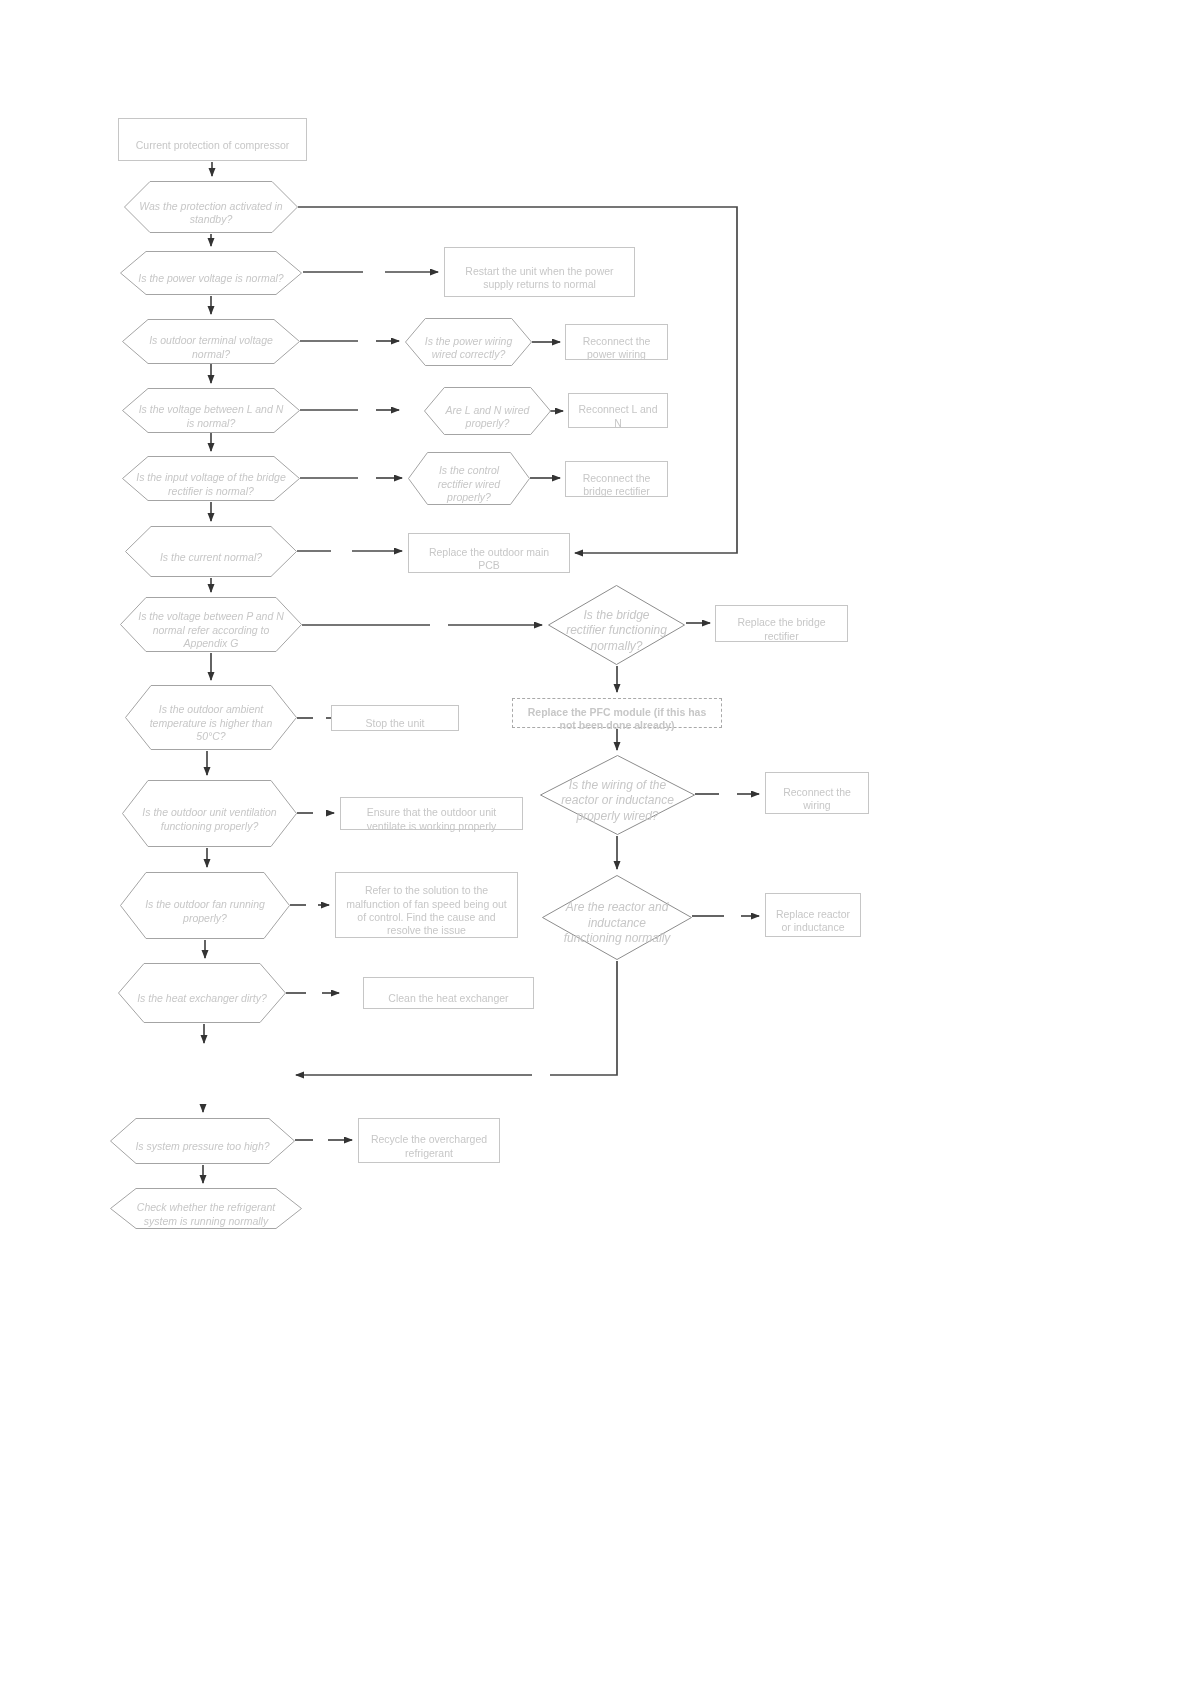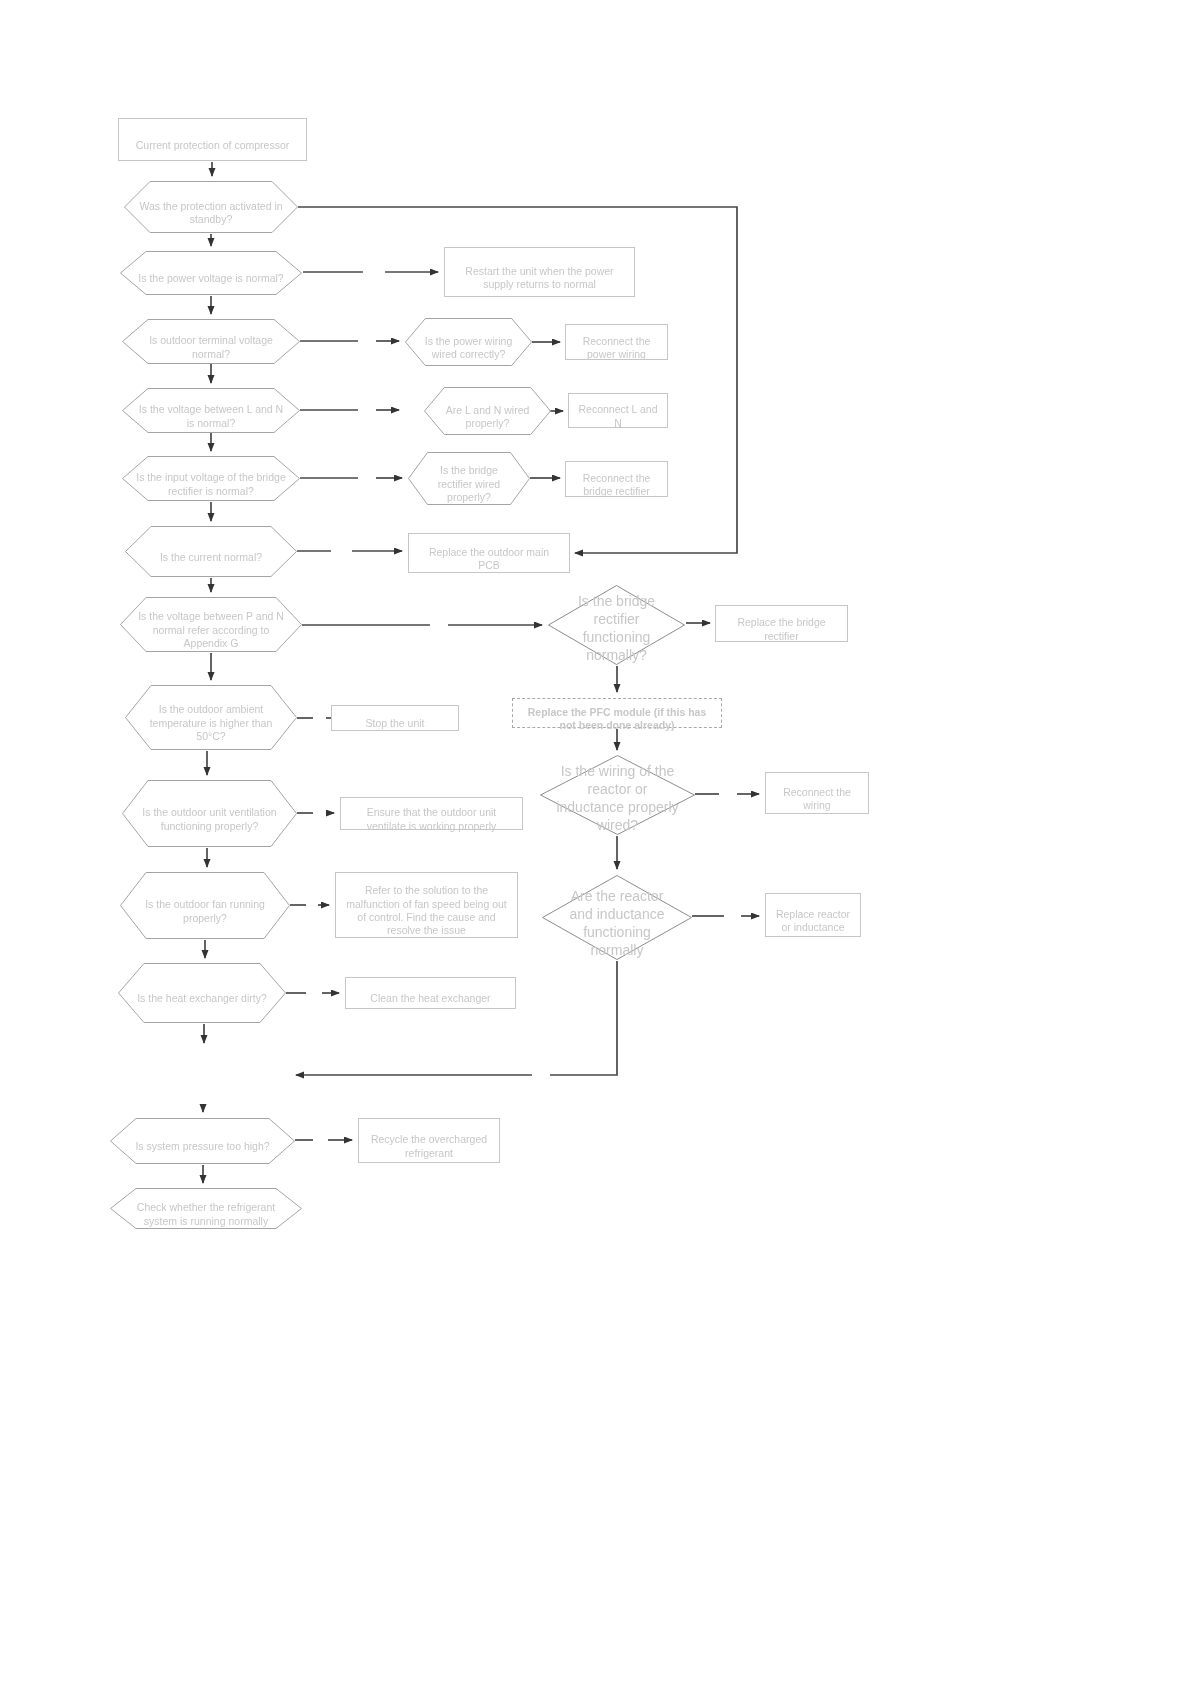--- a/index.html
+++ b/index.html
@@ -15,22 +15,22 @@
     position:absolute;z-index:2;
     display:flex;align-items:center;justify-content:center;
     text-align:center;
     color:var(--node-text,#c7c7c7);
     font-size:10.5px;line-height:1.28;
     box-sizing:border-box;
   }
   .node .lbl{position:relative;z-index:2;display:block;margin-top:12px;}
   .rect{background:#ffffff;border:1px solid var(--box-border,#c6c6c6);padding:3px 8px;}
   .rect.dashed{border:1px dashed var(--dash-border,#a9a9a9);font-weight:bold;}
-  .hex,.diamond{background:transparent;padding:0 14px;}
-  .diamond{padding:0 16px;font-size:14px;align-items:flex-end;}
+  .hex,.diamond{background:transparent;padding:0 14px;font-style:italic;}
+  .diamond{padding:0 16px;font-size:12px;}
   .shape-svg{position:absolute;left:0;top:0;z-index:1;}
   .hex .shape-svg polygon{fill:#ffffff;stroke:var(--hex-border,#a4a4a4);stroke-width:1;}
   .diamond .shape-svg polygon{fill:#ffffff;stroke:var(--diamond-border,#8c8c8c);stroke-width:1;}
 </style>
 </head>
 <body>
 
 <div id="canvas">
 
   <svg class="wires" width="1191" height="1684">
@@ -161,21 +161,21 @@
       <svg width="178" height="45" class="shape-svg">
         <polygon points="0.5,22.5 26,0.5 152,0.5 177.5,22.5 152,44.5 26,44.5"></polygon>
       </svg>
     <span class="lbl">Is the input voltage of the bridge rectifier is normal?</span>
     </div>
 
   <div class="node hex" style="left:408px;top:452px;width:122px;height:53px">
       <svg width="122" height="53" class="shape-svg">
         <polygon points="0.5,26.5 19.52,0.5 102.48,0.5 121.5,26.5 102.48,52.5 19.52,52.5"></polygon>
       </svg>
-    <span class="lbl">Is the bridge rectifier wired properly?</span>
+    <span class="lbl">Is the control rectifier wired properly?</span>
     </div>
 
   <div class="node rect" style="left:565px;top:461px;width:103px;height:36px">
     <span class="lbl">Reconnect the bridge rectifier</span>
     </div>
 
   <div class="node hex" style="left:125px;top:526px;width:172px;height:51px">
       <svg width="172" height="51" class="shape-svg">
         <polygon points="0.5,25.5 26,0.5 146,0.5 171.5,25.5 146,50.5 26,50.5"></polygon>
       </svg>
@@ -263,21 +263,21 @@
     <span class="lbl">Replace reactor or inductance</span>
     </div>
 
   <div class="node hex" style="left:118px;top:963px;width:168px;height:60px">
       <svg width="168" height="60" class="shape-svg">
         <polygon points="0.5,30 26,0.5 142,0.5 167.5,30 142,59.5 26,59.5"></polygon>
       </svg>
     <span class="lbl">Is the heat exchanger dirty?</span>
     </div>
 
-  <div class="node rect" style="left:345px;top:977px;width:171px;height:32px">
+  <div class="node rect" style="left:363px;top:977px;width:171px;height:32px">
     <span class="lbl">Clean the heat exchanger</span>
     </div>
 
 
   <div class="node hex" style="left:110px;top:1118px;width:185px;height:46px">
       <svg width="185" height="46" class="shape-svg">
         <polygon points="0.5,23 26,0.5 159,0.5 184.5,23 159,45.5 26,45.5"></polygon>
       </svg>
     <span class="lbl">Is system pressure too high?</span>
     </div>

